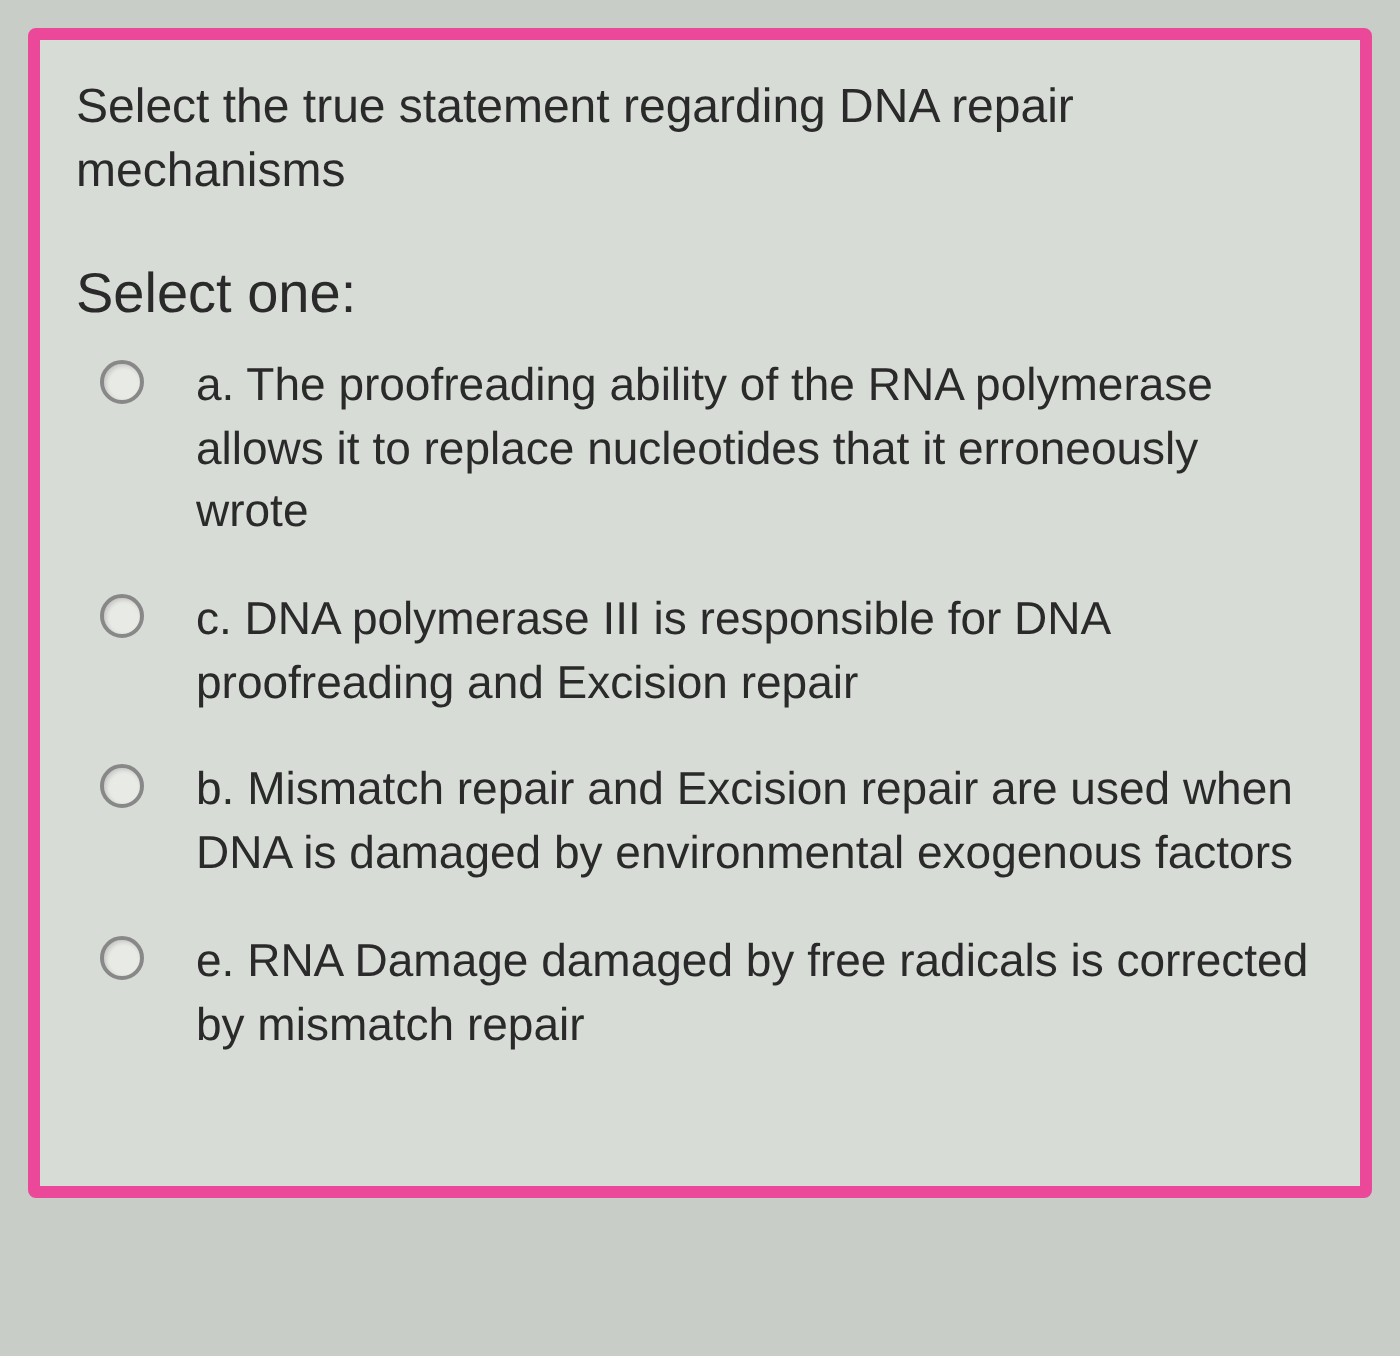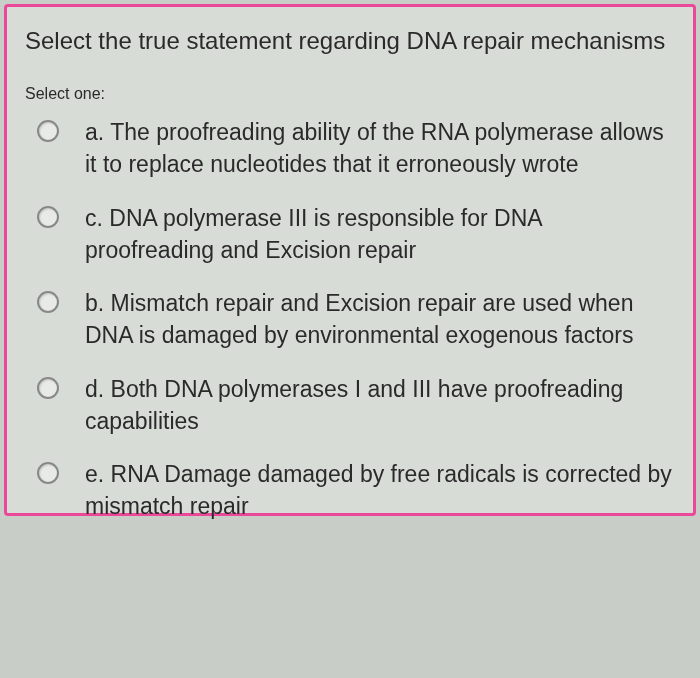--- a/index.html
+++ b/index.html
@@ -9,34 +9,34 @@
     }
     body {
       font-family: Arial, Helvetica, sans-serif;
       background: #c9cdc8;
       width: 700px;
       height: 678px;
       padding: 0;
     }
     .question-container {
       background: #d8dcd7;
-      border: 3px solid #ec4899;
+      border: 6px solid #ec4899;
       border-radius: 4px;
-      margin: 4px;
+      margin: 14px;
       padding: 18px 20px 22px 18px;
-      height: 512px;
+      height: 585px;
     }
     .question-text {
       font-size: 24px;
       color: #2a2a2a;
       line-height: 1.35;
       margin-bottom: 28px;
     }
     .select-one-label {
-      font-size: 16px;
+      font-size: 28px;
       color: #2a2a2a;
       margin-bottom: 14px;
     }
     .options-list {
       padding-left: 12px;
     }
     .option-row {
       display: flex;
       align-items: flex-start;
       margin-bottom: 22px;
@@ -99,29 +99,20 @@
     <div class="option-row">
       <div class="radio-wrapper">
         <div class="radio-circle"></div>
       </div>
       <div class="option-text">
         <span>b.</span>
         <span>Mismatch repair and Excision repair are used when DNA is damaged by environmental exogenous factors</span>
       </div>
     </div>
 
-    <div class="option-row">
-      <div class="radio-wrapper">
-        <div class="radio-circle"></div>
-      </div>
-      <div class="option-text">
-        <span>d.</span>
-        <span>Both DNA polymerases I and III have proofreading capabilities</span>
-      </div>
-    </div>
 
     <div class="option-row">
       <div class="radio-wrapper">
         <div class="radio-circle"></div>
       </div>
       <div class="option-text">
         <span>e.</span>
         <span>RNA Damage damaged by free radicals is corrected by mismatch repair</span>
       </div>
     </div>

